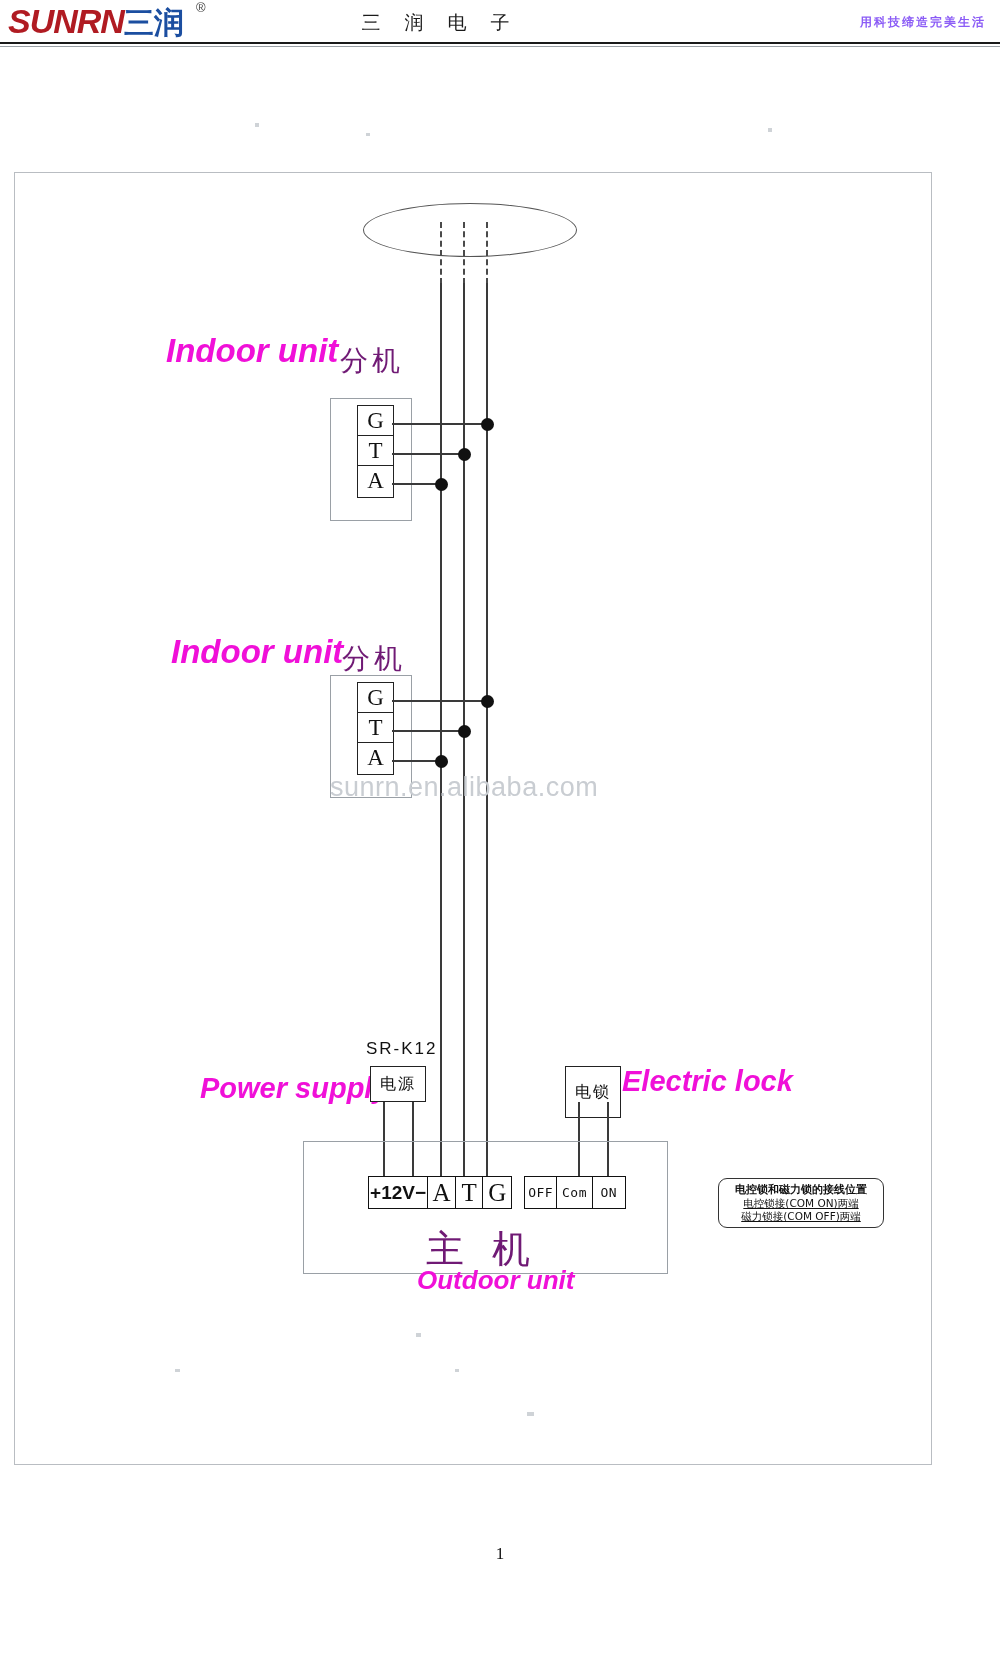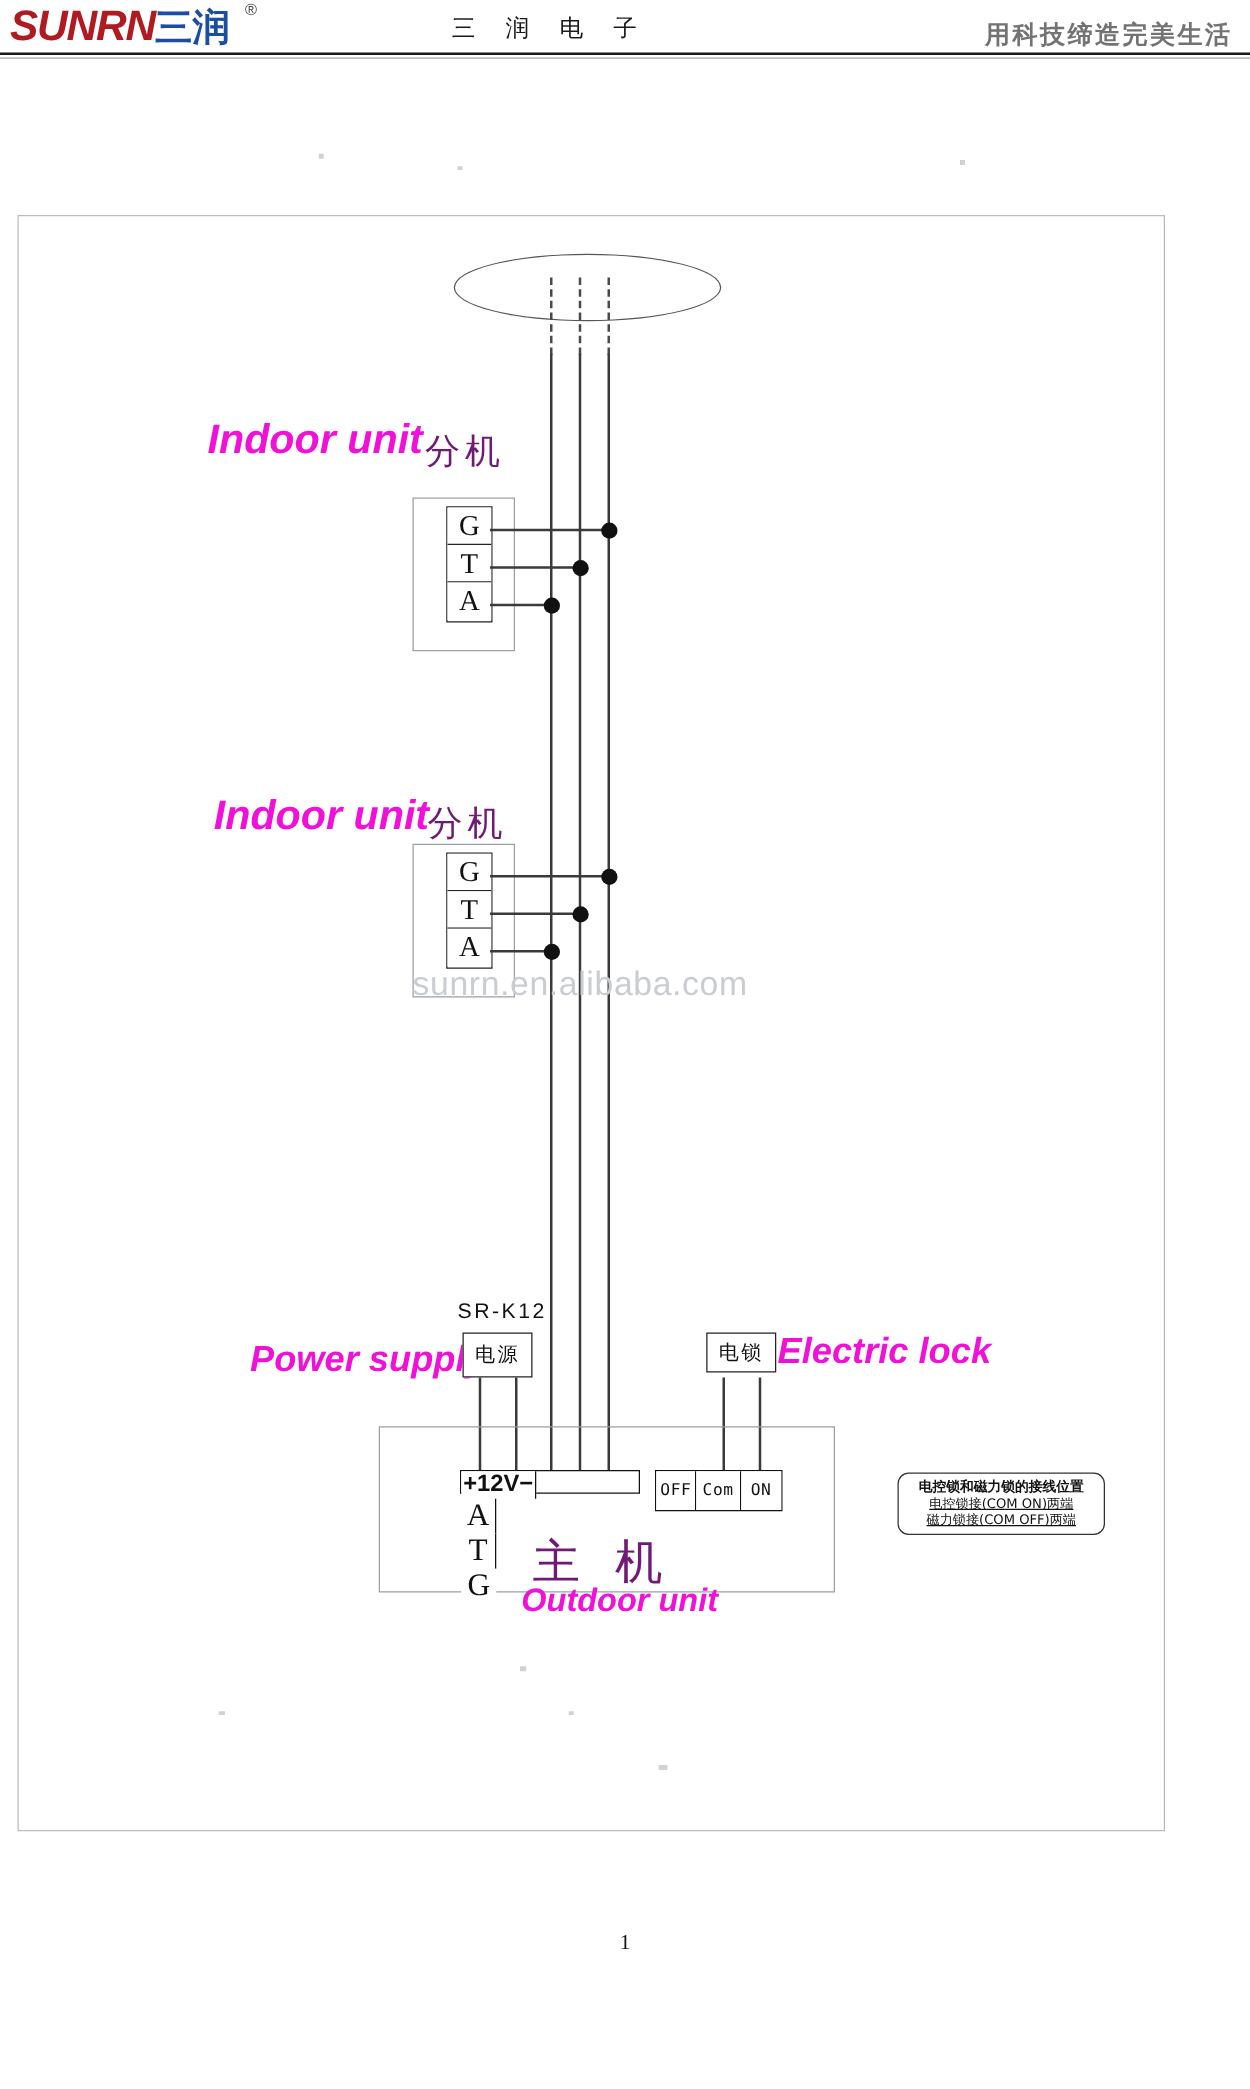--- a/index.html
+++ b/index.html
@@ -36,21 +36,21 @@
     text-align:center;
     font-family:"DejaVu Sans",sans-serif;
     font-size:19px;color:#1a1a1a;
     letter-spacing:9px;
     padding-left:-40px;
   }
   #header-title span{display:inline-block;margin-left:-120px;}
   #tagline{
     position:absolute;right:14px;top:14px;
     font-family:"DejaVu Sans",sans-serif;
-    font-size:20px;font-weight:bold;color:#737373;
+    font-size:12px;font-weight:bold;color:#8b5cf6;
     letter-spacing:2px;
   }
   #rule1{position:absolute;left:0;top:42px;width:1000px;height:2px;background:#1a1a1a;}
   #rule2{position:absolute;left:0;top:46px;width:1000px;height:1px;background:#9aa0a6;}
 
   
   #frame{
     position:absolute;left:14px;top:172px;width:916px;height:1291px;
     border:1px solid #b9bdc2;
     background:transparent;
@@ -220,28 +220,28 @@
 
 <div id="watermark">sunrn.en.alibaba.com</div>
 
 <div class="mag" style="left:200px;top:1072px;font-size:29px;">Power supply</div>
 <div class="partnum" style="left:366px;top:1039px;">SR-K12</div>
 <div class="boxlbl" style="left:370px;top:1066px;width:56px;height:36px;">电源</div>
 
 <div class="vline" style="left:383px;top:1102px;height:78px;"></div>
 <div class="vline" style="left:412px;top:1102px;height:78px;"></div>
 
-<div class="boxlbl" style="left:565px;top:1066px;width:56px;height:32px;">电锁</div>
+<div class="boxlbl" style="left:565px;top:1066px;width:56px;height:52px;">电锁</div>
 <div class="mag" style="left:622px;top:1065px;font-size:29px;">Electric lock</div>
 <div class="vline" style="left:578px;top:1102px;height:78px;"></div>
 <div class="vline" style="left:607px;top:1102px;height:78px;"></div>
 
 <div id="mainunit"></div>
 
-<div class="hstrip" style="left:368px;top:1176px;width:144px;height:19px;flex-direction:column;">
+<div class="hstrip" style="left:368px;top:1176px;width:144px;height:33px;">
   <div class="hcell pwr" style="width:60px;">+12V−</div>
   <div class="hcell" style="width:28px;">A</div>
   <div class="hcell" style="width:28px;">T</div>
   <div class="hcell" style="width:28px;">G</div>
 </div>
 
 <div class="hstrip" style="left:524px;top:1176px;width:102px;height:33px;">
   <div class="hcell small" style="width:33px;">OFF</div>
   <div class="hcell small" style="width:36px;">Com</div>
   <div class="hcell small" style="width:33px;">ON</div>

